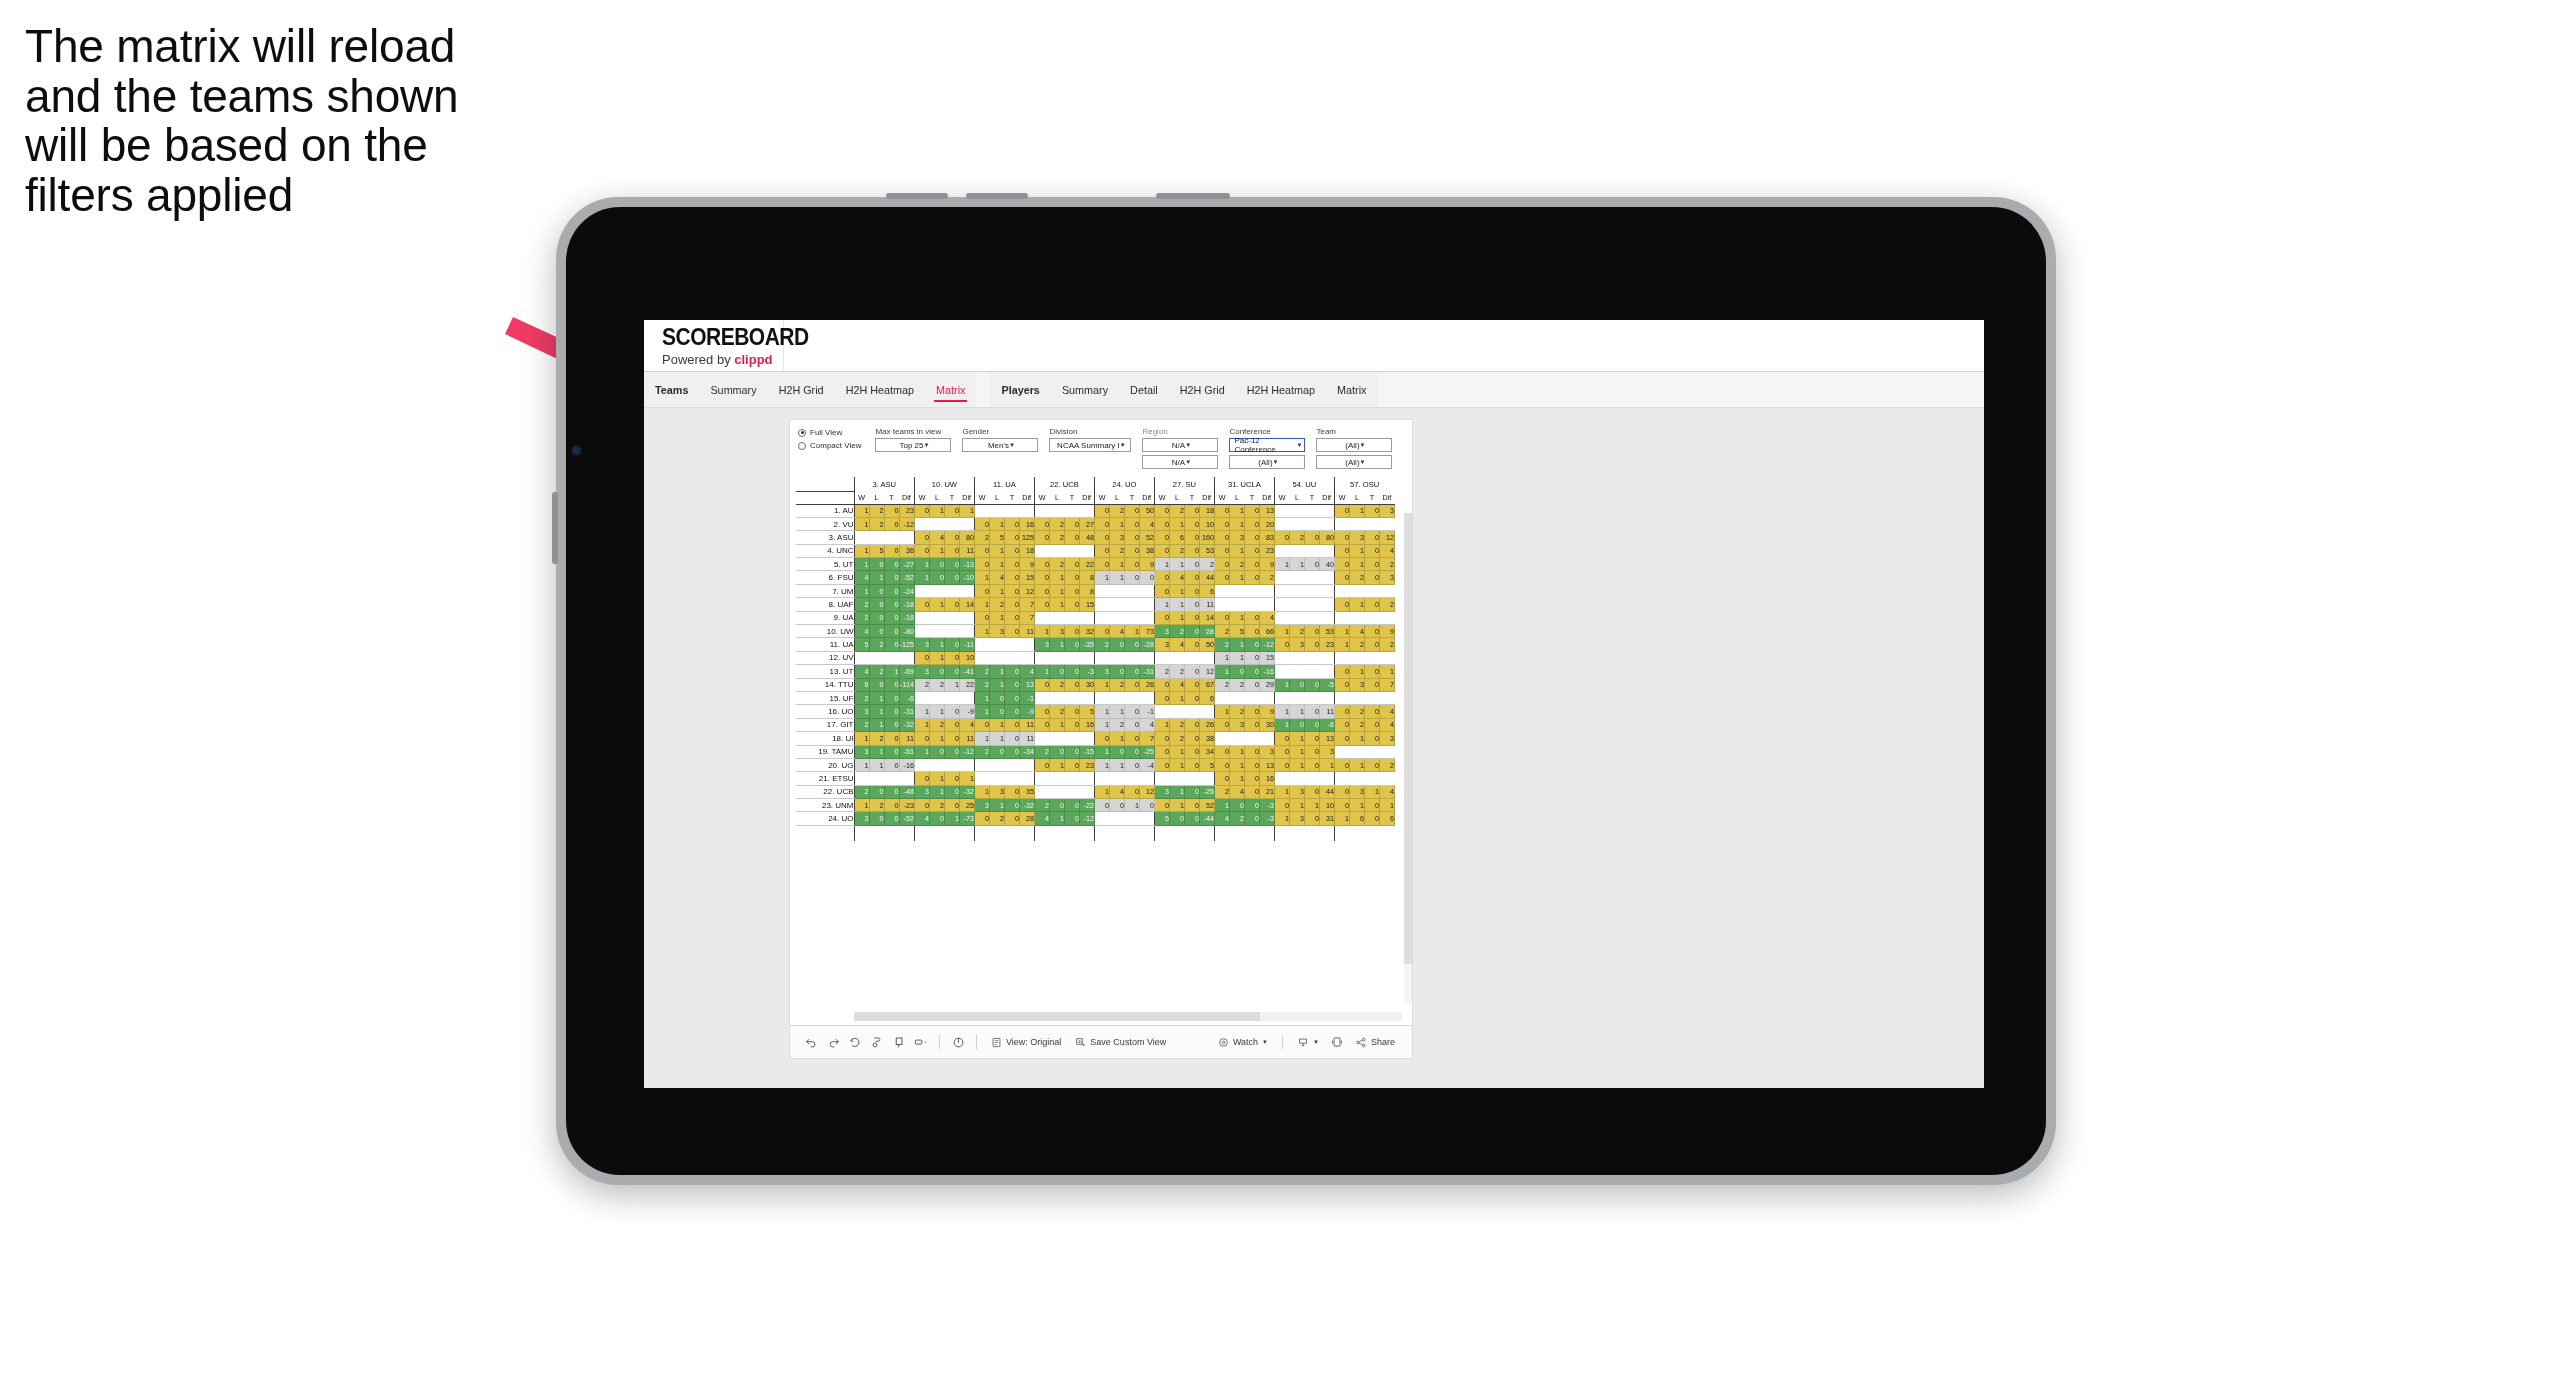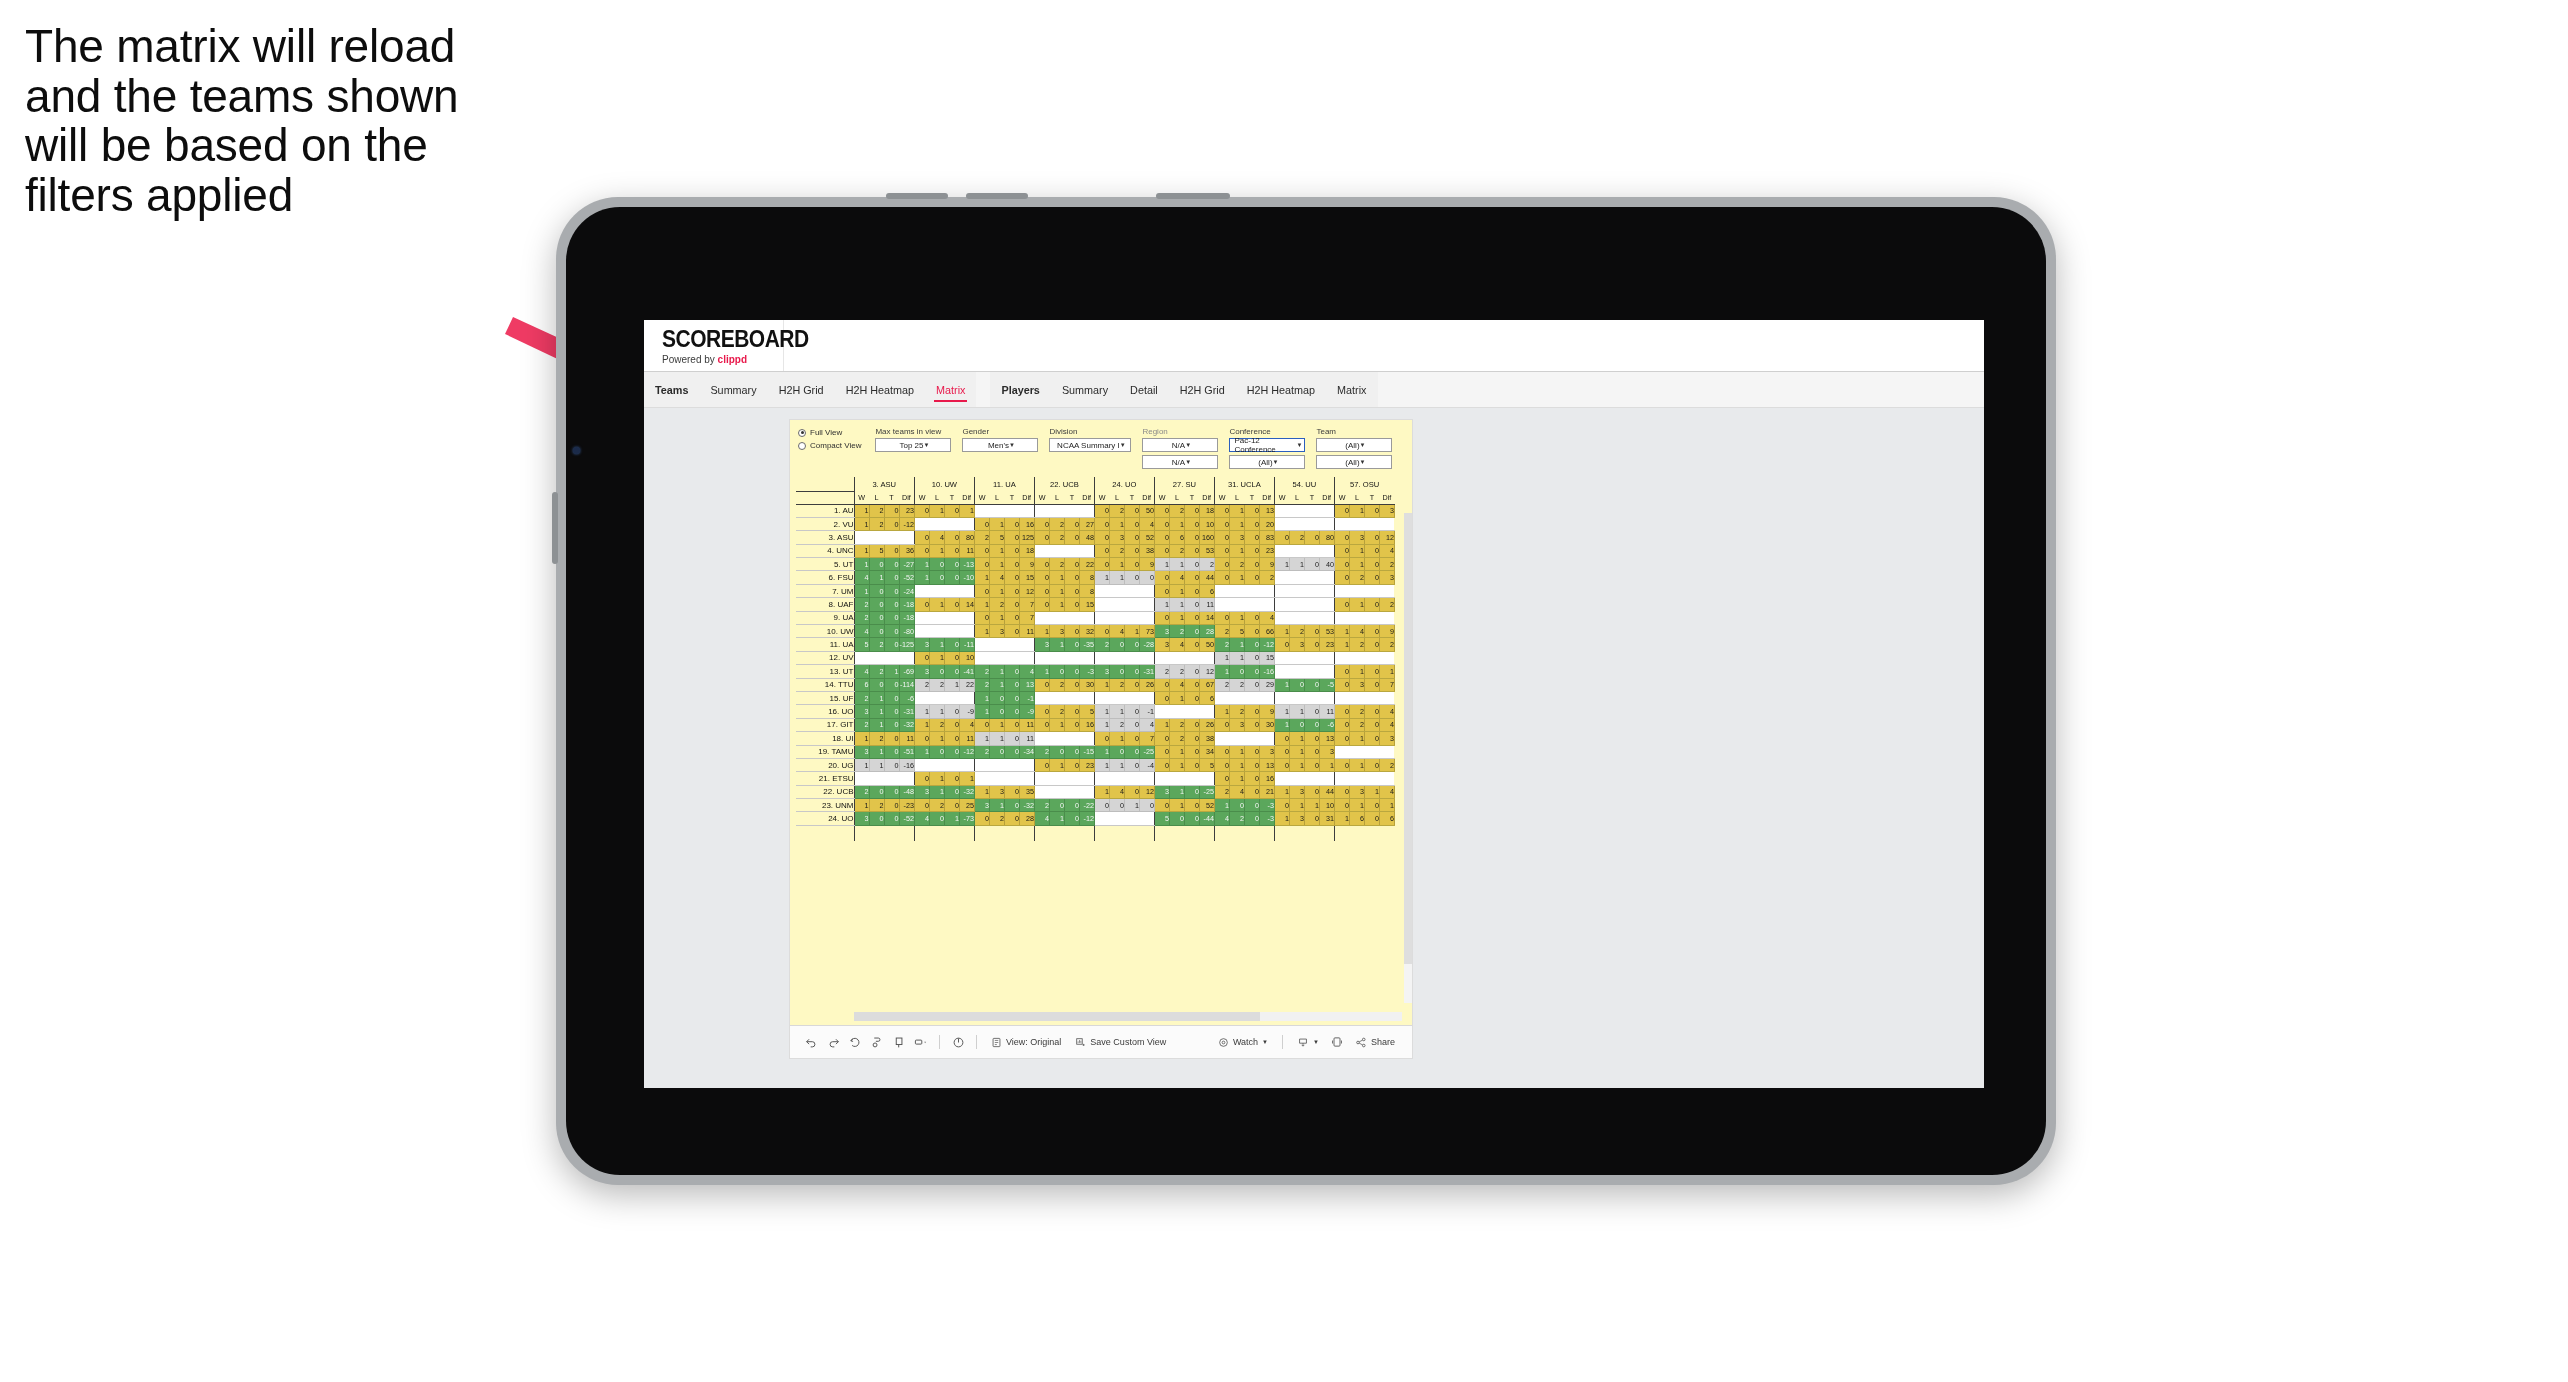--- a/index.html
+++ b/index.html
@@ -43,21 +43,21 @@
     font-family:"Liberation Sans", sans-serif;
   }
 
   
   #app-header {
     height:52px; background:#fff; border-bottom:1px solid #cfcfcf;
     display:flex; align-items:stretch; position:relative;
   }
   #logo-box { width:140px; padding-left:18px; display:flex; flex-direction:column; justify-content:center; border-right:1px solid #e6e6e6; }
   #logo-main { font-size:21px; font-weight:bold; letter-spacing:-0.5px; color:#111; font-family:"Liberation Sans", sans-serif; transform:scaleY(1.12); transform-origin:left center; }
-  #logo-sub { font-size:10px; color:#3b3b3b; margin-top:3px; }
+  #logo-sub { font-size:13px; color:#3b3b3b; margin-top:3px; }
   #logo-sub .brand { color:#e8194b; font-weight:bold; }
   #top-nav { display:flex; align-items:stretch; }
   .topnav-item {
     padding:0 19px; display:flex; align-items:center; font-size:11.5px;
     color:#2a2a2a; letter-spacing:.45px; position:relative; cursor:pointer;
     border-right:1px solid #ededed;
   }
   .topnav-item.active::after {
     content:""; position:absolute; left:10px; right:10px; bottom:0; height:2.5px; background:#e8194b;
   }
@@ -73,21 +73,21 @@
   .subnav-item.head { font-weight:bold; }
   .subnav-item.active { color:#e8194b; }
   .subnav-item.active::after {
     content:""; position:absolute; left:9px; right:9px; bottom:5px; height:2px; background:#e8194b;
   }
 
   
   #viz-area { background:#e8eaec; height:680px; padding:14px 0 0 0; position:relative; }
   #viz-card {
     position:absolute; left:146px; top:12px; width:622px; height:638px;
-    background:#fef9c3; box-shadow:0 0 0 1px #dcdcdc;
+    background:#ffffff; box-shadow:0 0 0 1px #dcdcdc;
     display:flex; flex-direction:column;
   }
 
   
   #filters { padding:7px 8px 5px 8px; display:flex; gap:0; font-size:8px; color:#2f2f2f; }
   .fgroup { margin-right:11px; }
   .flabel { font-size:8px; color:#3c3c3c; margin-bottom:2px; white-space:nowrap; }
   .flabel.dim { color:#8a8a8a; }
   .fselect {
     width:76px; height:14px; border:1px solid #9a9a9a; background:#fff;

